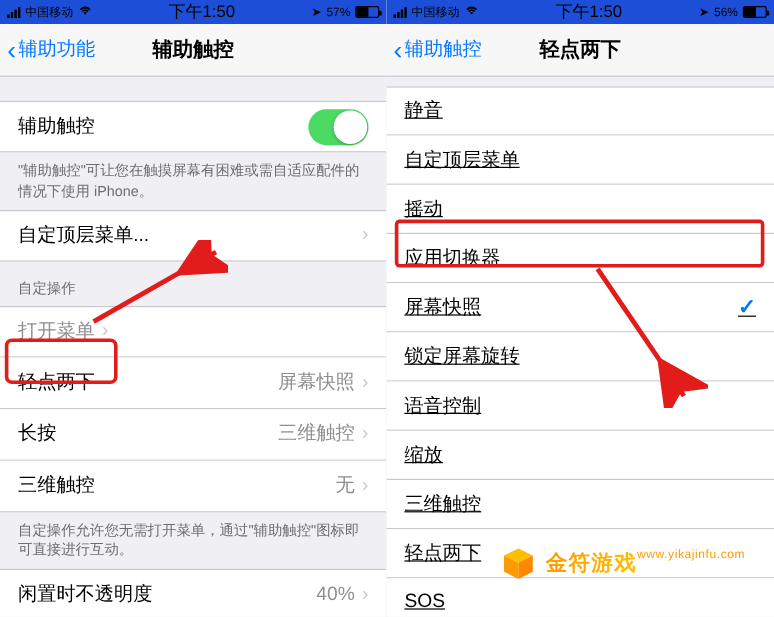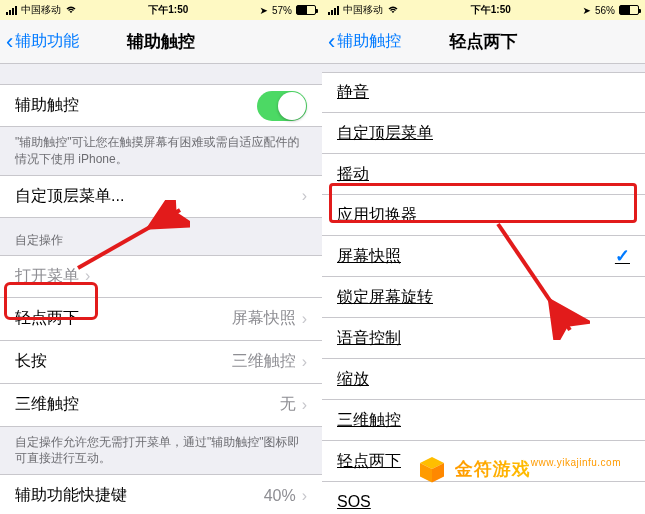--- a/index.html
+++ b/index.html
@@ -1,25 +1,25 @@
 <!DOCTYPE html>
 <html><head>
 <meta charset="utf-8">
 <style>
   * { margin: 0; padding: 0; box-sizing: border-box; }
   body { font-family: -apple-system, "PingFang SC", sans-serif; background: #fff; width: 645px; height: 514px; position: relative; overflow: hidden; }
   .screens { display: flex; width: 645px; }
   .screen { width: 322px; background: #efeff4; display: flex; flex-direction: column; }
   .screen-right { width: 323px; }
-  .status-bar { height: 20px; background: #fef9c3; display: flex; align-items: center; justify-content: space-between; font-size: 10px; padding: 0 6px; color: #000; }
+  .status-bar { height: 20px; background: #1d4ed8; display: flex; align-items: center; justify-content: space-between; font-size: 10px; padding: 0 6px; color: #000; }
   .status-left, .status-right { display: flex; align-items: center; gap: 4px; }
   .signal-bars { display: flex; align-items: flex-end; gap: 1px; }
   .bar { width: 2px; background: #000; }
   .bar1{height:3px}.bar2{height:5px}.bar3{height:7px}.bar4{height:9px}
-  .status-center { font-weight: 700; font-size: 10px; }
+  .status-center { font-weight: 400; font-size: 14px; }
   .battery-shell { width: 20px; height: 10px; border: 1px solid #000; border-radius: 2px; position: relative; display: flex; align-items: center; }
   .battery-cap { position: absolute; right: -3px; top: 3px; width: 2px; height: 4px; background: #000; border-radius: 0 1px 1px 0; }
   .battery-fill { height: 100%; background: #000; }
   .nav-bar { height: 44px; background: #f7f7f8; border-bottom: 0.5px solid #c8c7cc; display: flex; align-items: center; position: relative; }
   .back-btn { display: flex; align-items: center; color: #007aff; font-size: 16px; position: absolute; left: 6px; }
   .back-chevron { font-size: 22px; line-height: 1; margin-right: 2px; }
   .nav-title { width: 100%; text-align: center; font-size: 17px; font-weight: 600; }
   .content { flex: 1; overflow: hidden; }
   .spacer { height: 20px; }
   .spacer-sm { height: 8px; }
@@ -114,21 +114,21 @@
         <span class="chevron">›</span>
       </div>
       <div class="cell">
         <span class="cell-label">三维触控</span>
         <span class="cell-value">无</span>
         <span class="chevron">›</span>
       </div>
       <div class="footer-text">自定操作允许您无需打开菜单，通过"辅助触控"图标即可直接进行互动。</div>
 
       <div class="cell first">
-        <span class="cell-label">辅助功能快捷键</span>
+        <span class="cell-label">闲置时不透明度</span>
         <span class="cell-value">40%</span>
         <span class="chevron">›</span>
       </div>
 
     </div>
   </div>
 
   <div class="screen screen-right">
     <div class="status-bar">
       <div class="status-left">

